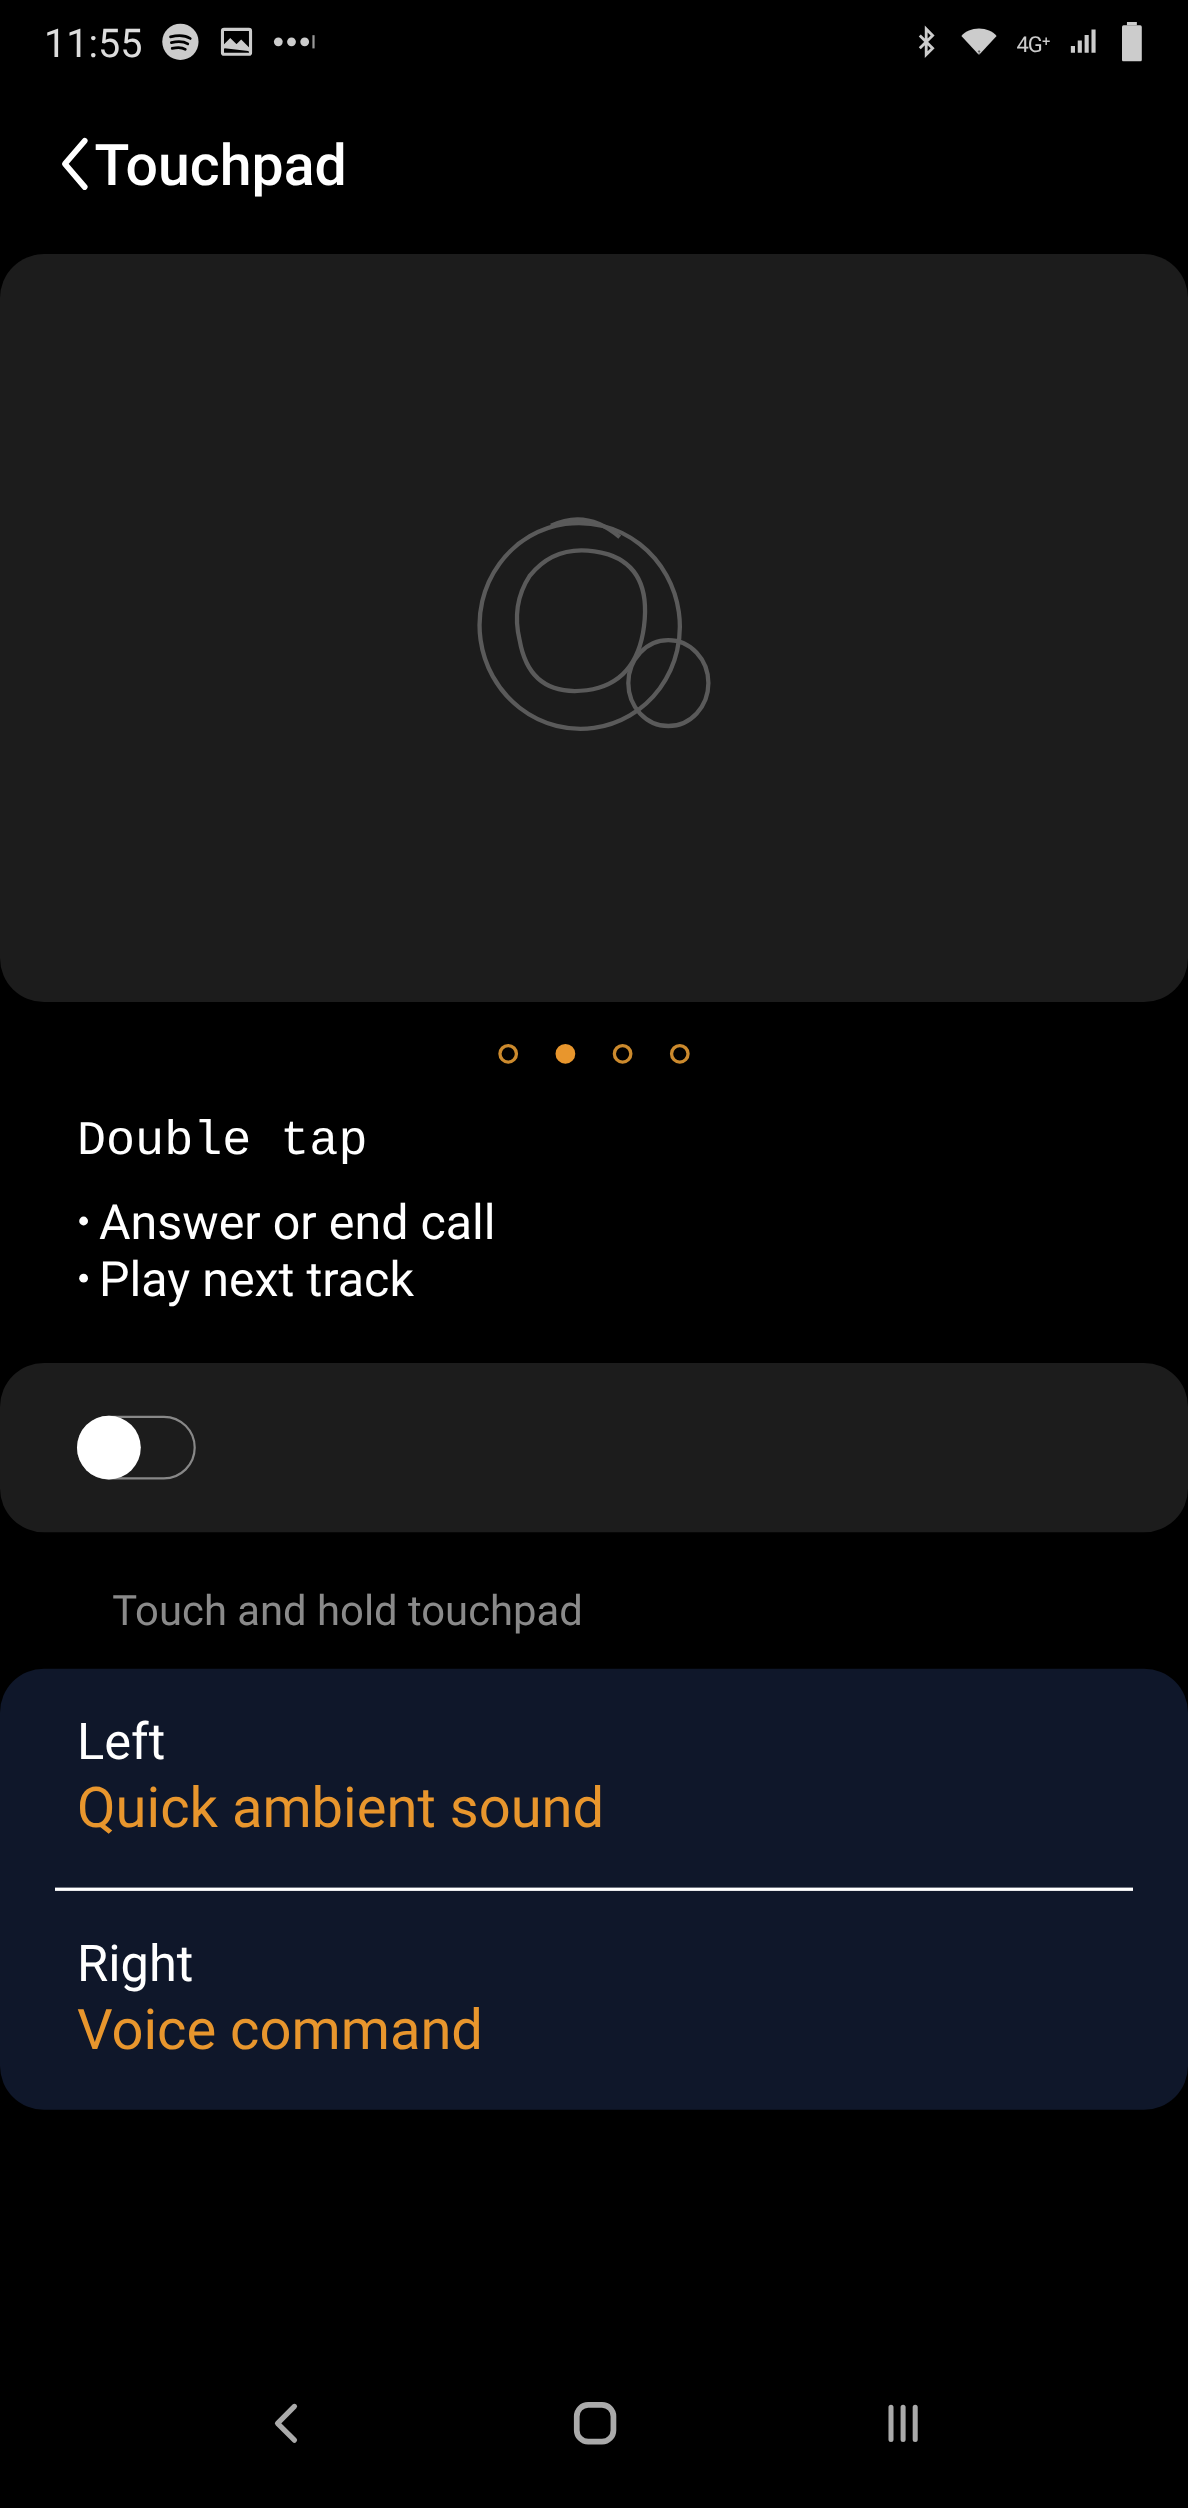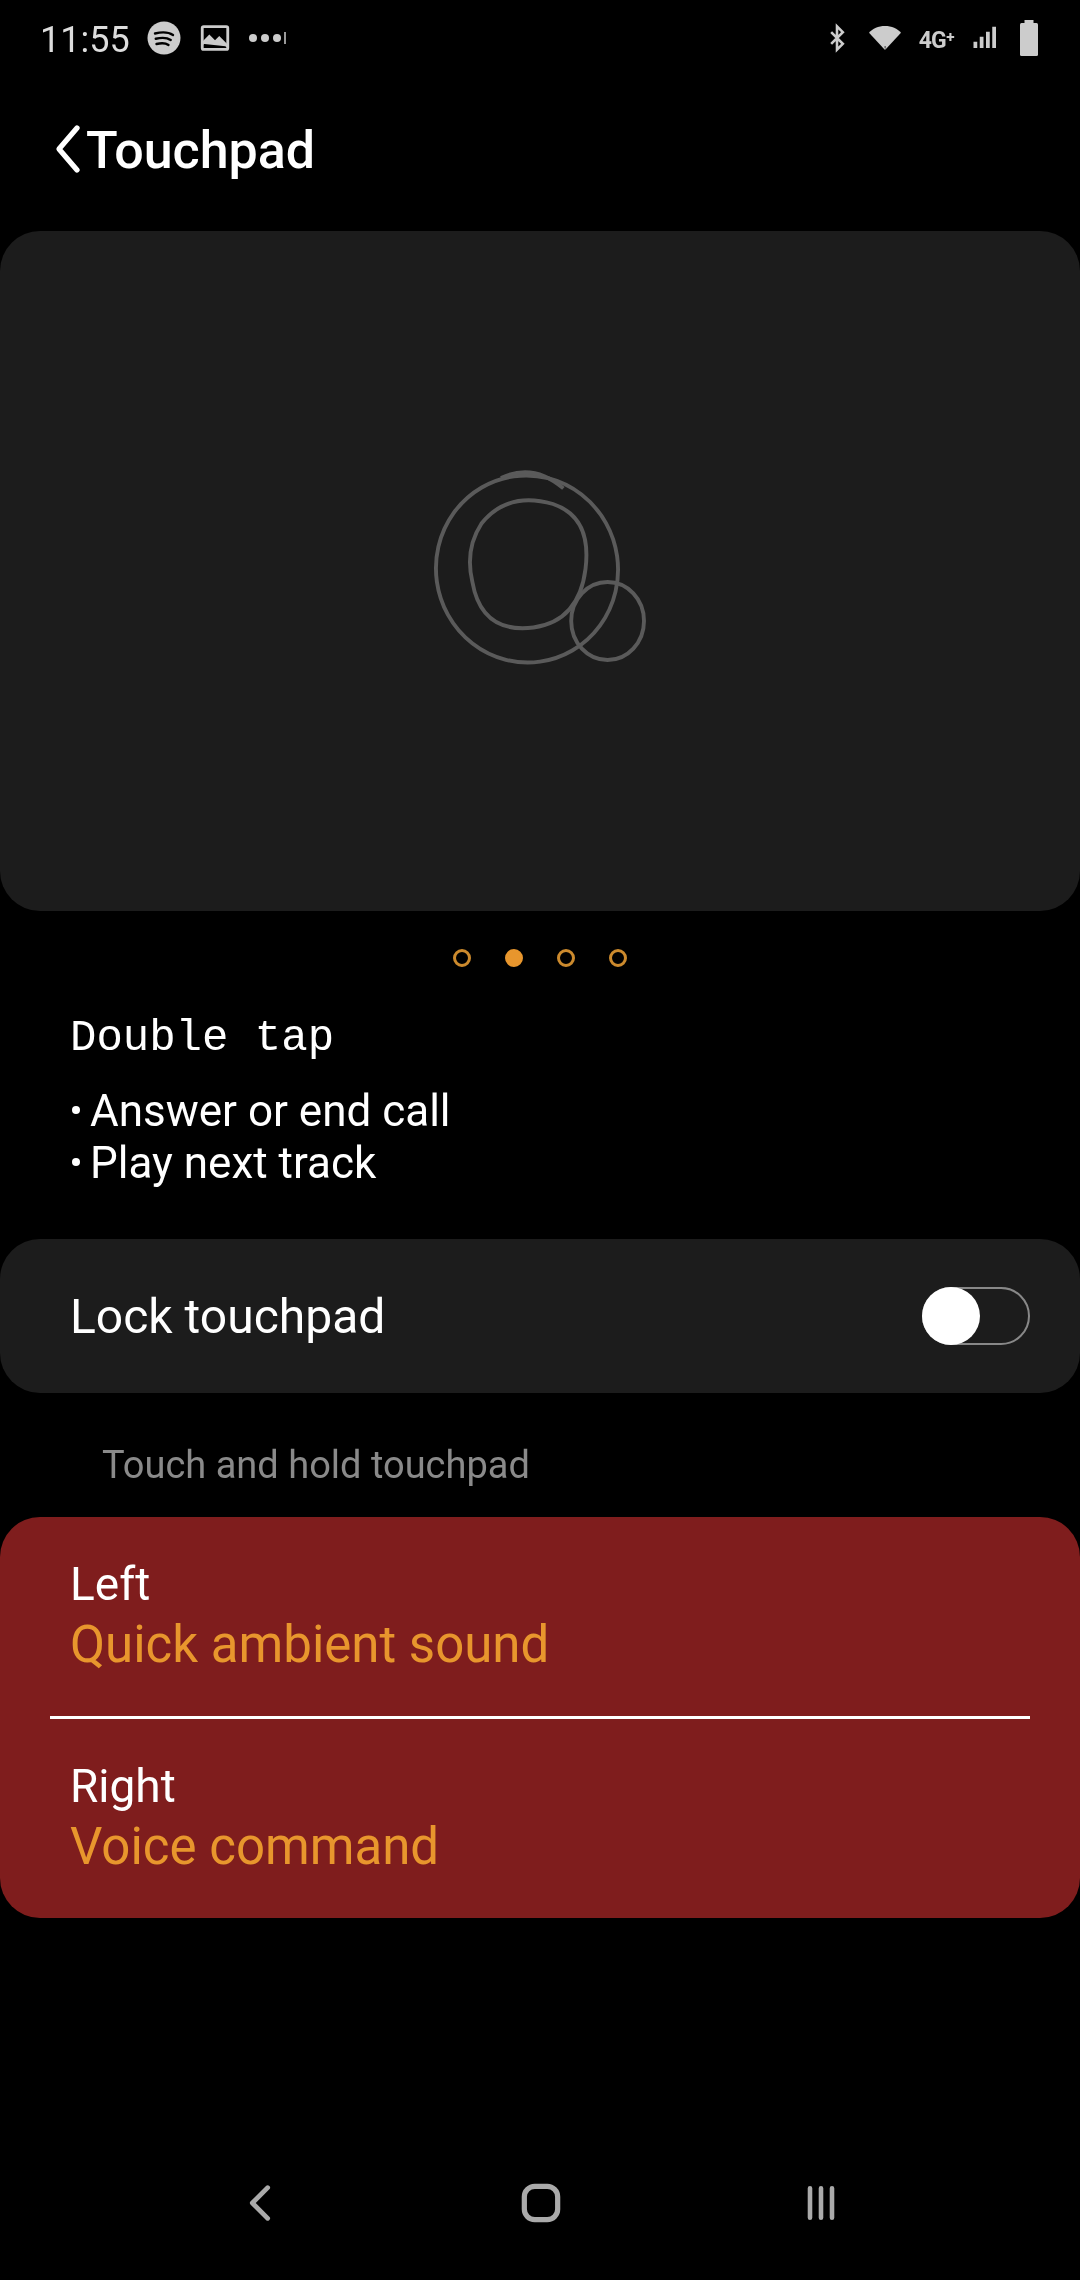--- a/index.html
+++ b/index.html
@@ -88,21 +88,21 @@
       background: #fff;
       border-radius: 50%;
     }
     .section-label {
       font-size: 38px;
       color: #8a8a8a;
       padding: 50px 70px 30px 70px;
       margin-left: 32px;
     }
     .list-card {
-      background: #7f1d1d;
+      background: #0f172a;
       border-radius: 40px;
       overflow: hidden;
     }
     .list-item {
       padding: 40px 70px 42px 70px;
     }
     .list-item + .list-item { border-top: 3px solid #ffffff; margin: 0 50px; padding-left: 20px; padding-right: 20px; }
     .list-item:first-child { padding-bottom: 42px; }
     .list-item-title { font-size: 46px; color: #fff; margin-bottom: 4px; }
     .list-item-value { font-size: 51px; color: #e8962d; }
@@ -151,21 +151,21 @@
       <svg width="28" height="36" viewBox="0 0 24 24" fill="none" stroke="#ccc" stroke-width="2.2">
           <path d="M7 7l10 10-5 5V2l5 5L7 17"></path>
         </svg>
     </span>
     <span class="status-icon">
       <svg width="36" height="32" viewBox="0 0 24 24" fill="#ccc">
           <path d="M12 3C7 3 2.7 5 0 8l12 13L24 8c-2.7-3-7-5-12-5z"></path>
           <text x="12" y="22" font-size="7" fill="#000" text-anchor="middle">↕</text>
         </svg>
     </span>
-    <span class="status-icon" style="font-size:23px;color:#ccc;font-weight:700;letter-spacing:-1px;">4G⁺</span>
+    <span class="status-icon" style="font-size:20px;color:#ccc;font-weight:400;letter-spacing:-1px;">4G⁺</span>
     <span class="status-icon">
       <svg width="32" height="30" viewBox="0 0 24 24" fill="#ccc">
           <path d="M2 20h3v-5H2zM7 20h3v-9H7zM12 20h3V7h-3zM17 20h3V3h-3z"></path>
         </svg>
     </span>
     <span class="status-icon">
       <svg width="22" height="36" viewBox="0 0 14 24" fill="#ccc">
           <rect x="4" y="0" width="6" height="2"></rect>
           <rect x="1" y="2" width="12" height="22" rx="1"></rect>
         </svg>
@@ -201,21 +201,20 @@
     <div class="dot"></div>
   </div>
 
   <div class="gesture-info">
     <div class="gesture-title">Double tap</div>
     <div class="gesture-line"><span class="bullet"></span><span>Answer or end call</span></div>
     <div class="gesture-line"><span class="bullet"></span><span>Play next track</span></div>
   </div>
 
   <div class="setting-card">
-    <div class="setting-label">Lock touchpad</div>
     <div class="toggle">
       <div class="toggle-knob"></div>
     </div>
   </div>
 
   <div class="section-label">Touch and hold touchpad</div>
 
   <div class="list-card">
     <div class="list-item">
       <div class="list-item-title">Left</div>

